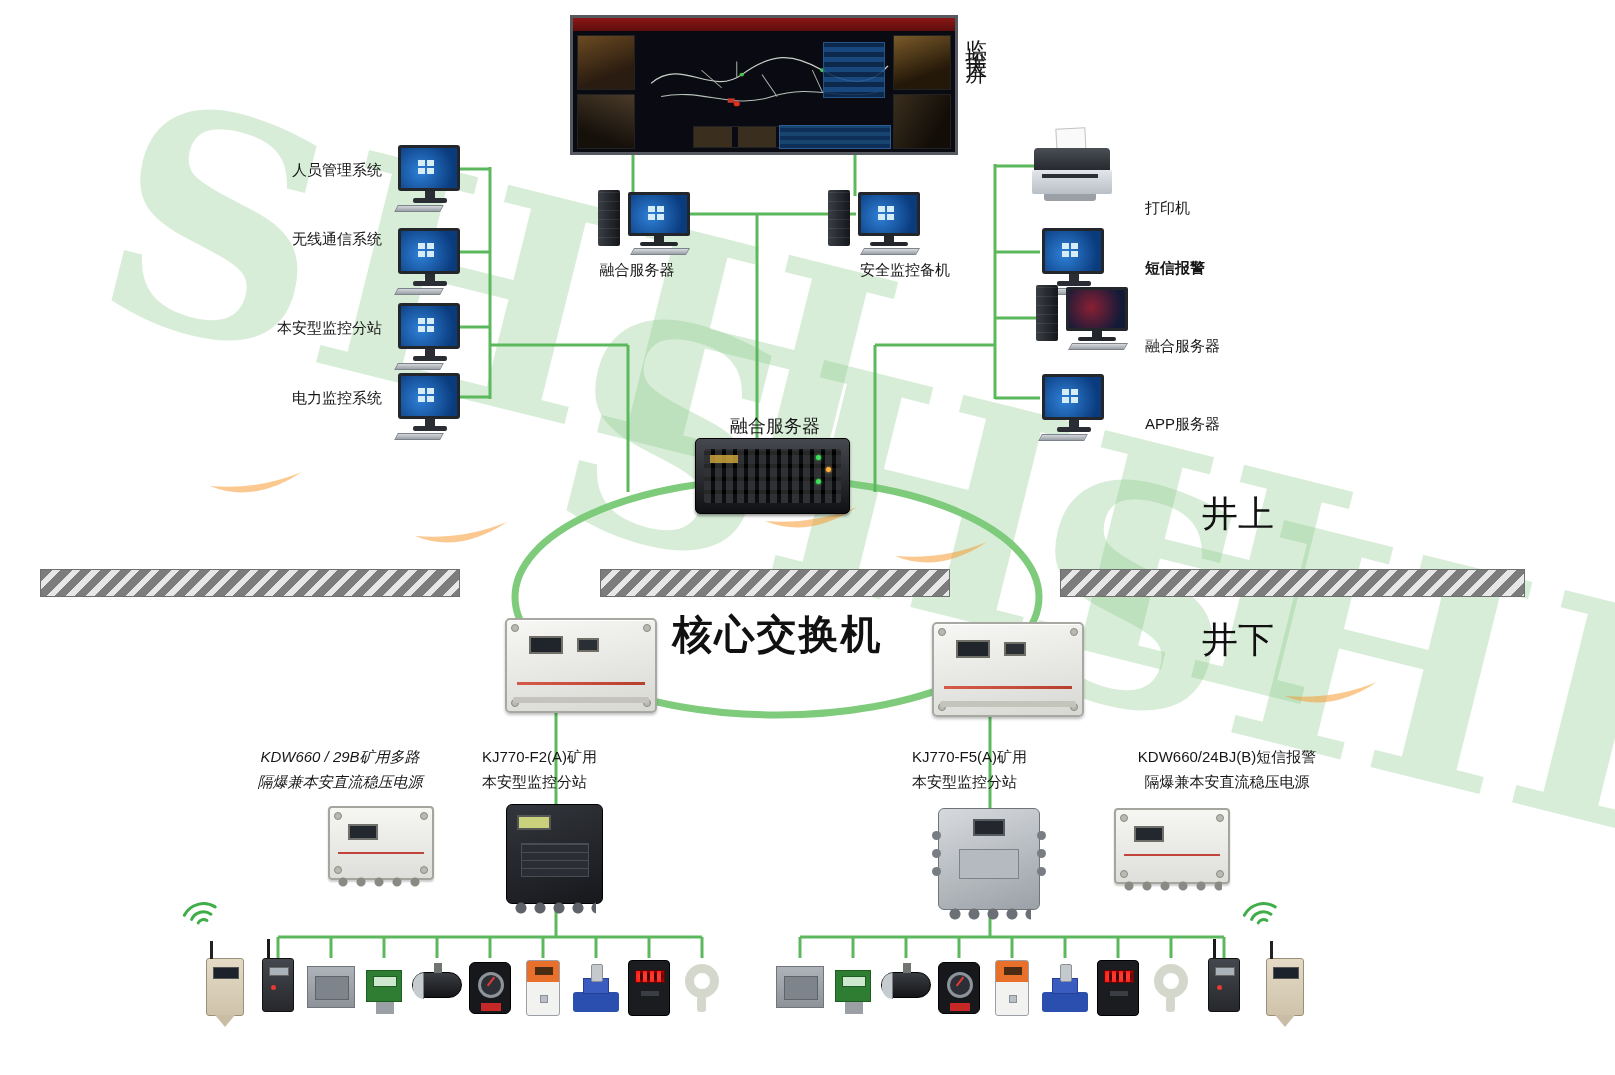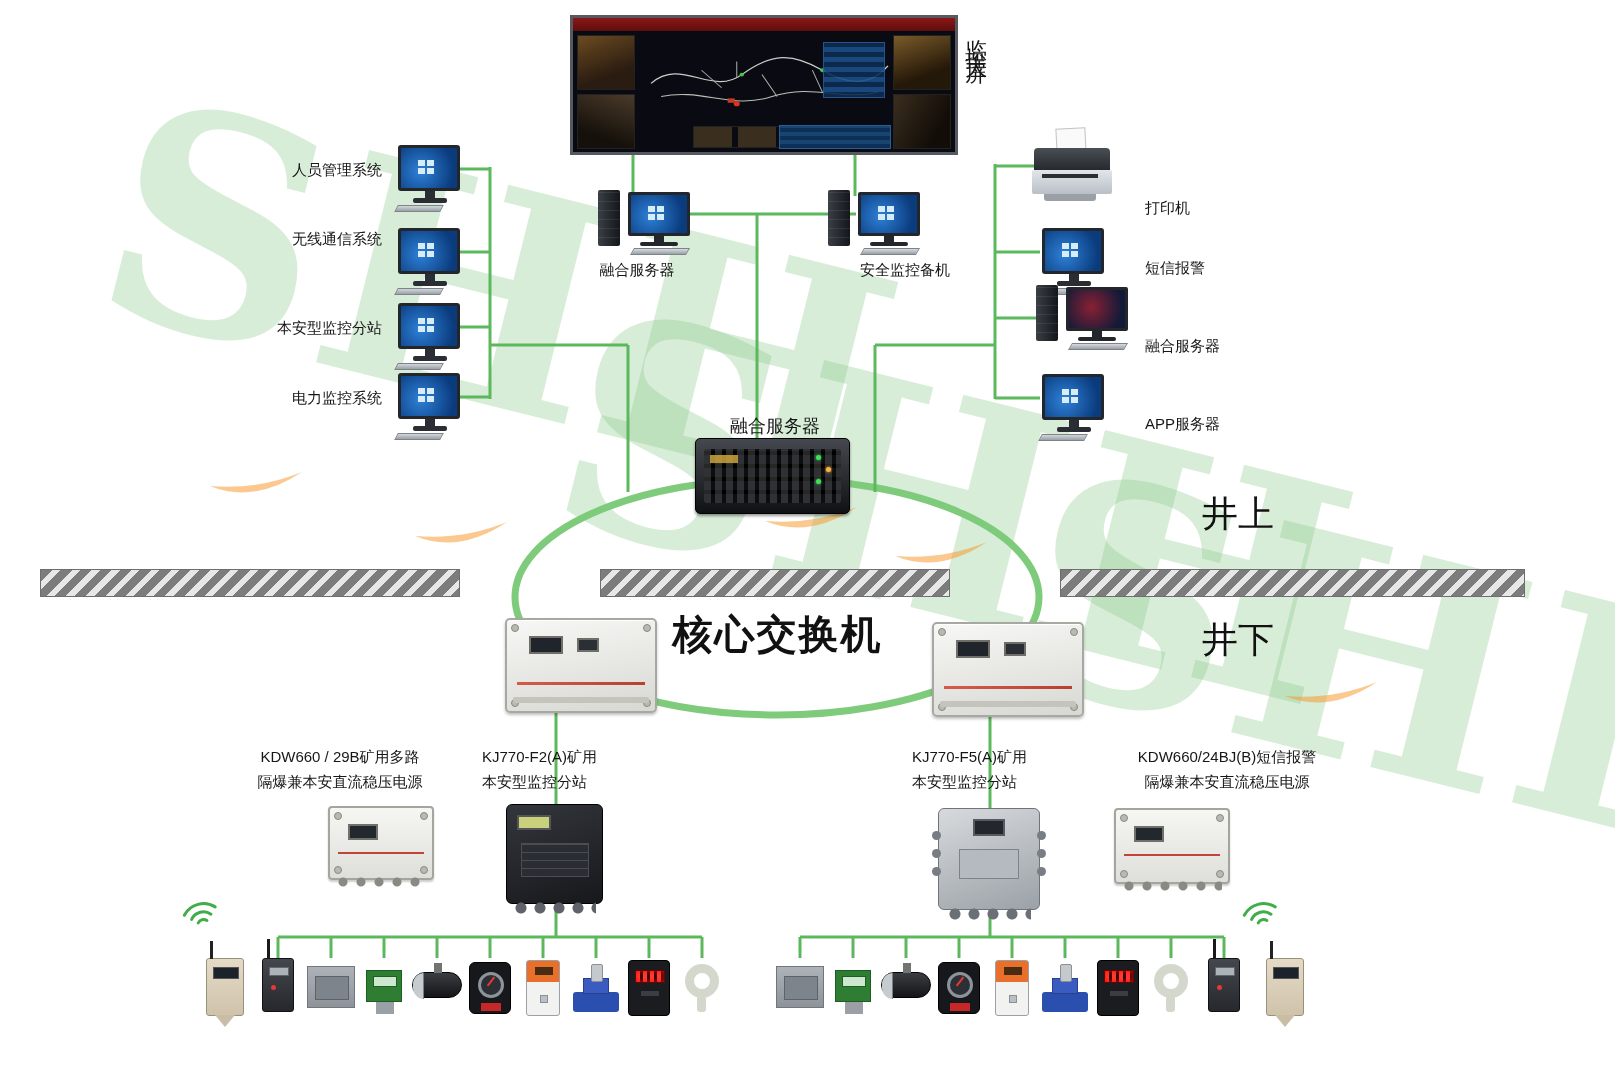--- a/index.html
+++ b/index.html
@@ -25,31 +25,31 @@
   
   .wires { position:absolute; left:0; top:0; z-index:3; }
   .w { stroke:#5cb85c; stroke-width:3; fill:none; }
   .ring { stroke:#7ecb7c; stroke-width:7; fill:none; }
 
   
   .lbl { position:absolute; z-index:5; font-size:15px; color:#161616; line-height:24px; }
   .sysl { left:232px; width:150px; text-align:right; }
   .sl1 { top:158px; } .sl2 { top:227px; } .sl3 { top:316px; } .sl4 { top:386px; }
   .rdl { left:1145px; width:170px; text-align:left; }
-  .rl1 { top:196px; } .rl2 { top:256px; } .rl3 { top:334px; } .rl4 { top:412px; }
+  .rl1 { top:196px; } .rl2 { top:256px;font-weight:bold; } .rl3 { top:334px; } .rl4 { top:412px; }
   .mainhost-l { left:572px; top:258px; width:130px; text-align:center; }
   .backuphost-l { left:820px; top:258px; width:130px; text-align:right; }
   .switch-l { left:700px; top:414px; width:150px; text-align:center; font-size:18px; }
   .bigscreen-l { left:964px; top:22px; writing-mode:vertical-rl; font-size:22px; letter-spacing:8px; font-weight:500; }
   .zone { font-size:36px; font-weight:500; color:#111; }
   .zone-up { left:1202px; top:502px; }
   .zone-down { left:1202px; top:628px; }
   .ring-l { left:645px; top:622px; width:265px; text-align:center; font-size:40px; font-weight:600; color:#111; letter-spacing:2px; }
   .two-line { line-height:25px; }
-  .lp-l { left:225px; top:744px; width:230px; text-align:center; }
+  .lp-l { left:225px; top:744px; width:230px; text-align:center;font-style:italic; }
   .ls-l { left:482px; top:744px; width:185px; text-align:left; }
   .rs-l { left:912px; top:744px; width:185px; text-align:left; }
   .rp-l { left:1102px; top:744px; width:250px; text-align:center; }
 
   
   .bigscreen { position:absolute; left:570px; top:15px; width:388px; height:140px; z-index:4;
                background:#0a0b12; border:3px solid #565a60; }
   .bs-header { position:absolute; left:0; top:0; right:0; height:13px;
                background:linear-gradient(#8d1616,#5e0e0e); }
   .bs-th { position:absolute; width:58px; height:55px; border:1px solid #222; }

